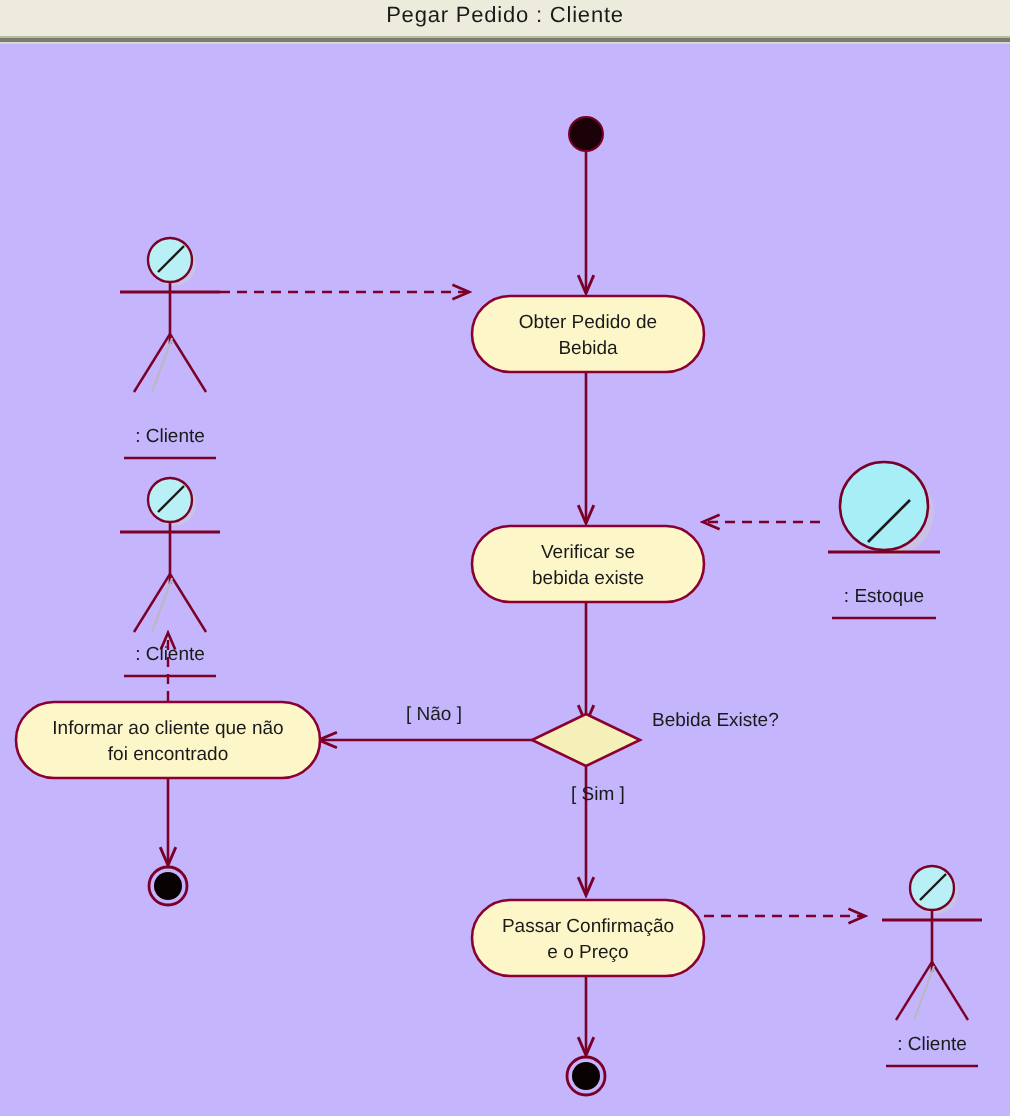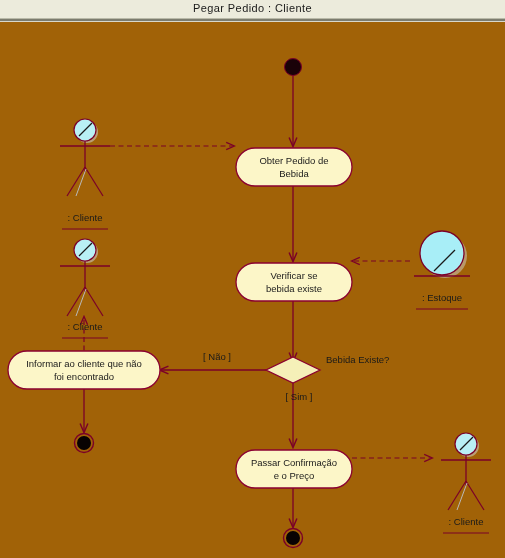--- a/index.html
+++ b/index.html
@@ -55,21 +55,21 @@
     left: 0; top: 21px;
     width: 505px; height: 1px;
     background: #d8d8cc;
   }
   
   .canvas {
     position: absolute;
     left: 0; top: 22px;
     width: 505px;
     height: 536px;
-    background: #a16207;
+    background: #c4b5fd;
   }
   .canvas svg {
     display: block;
   }
   
   .node-text {
     font-family: "Liberation Sans", sans-serif;
     font-size: 9.5px;
     fill: #1a1a1a;
   }

